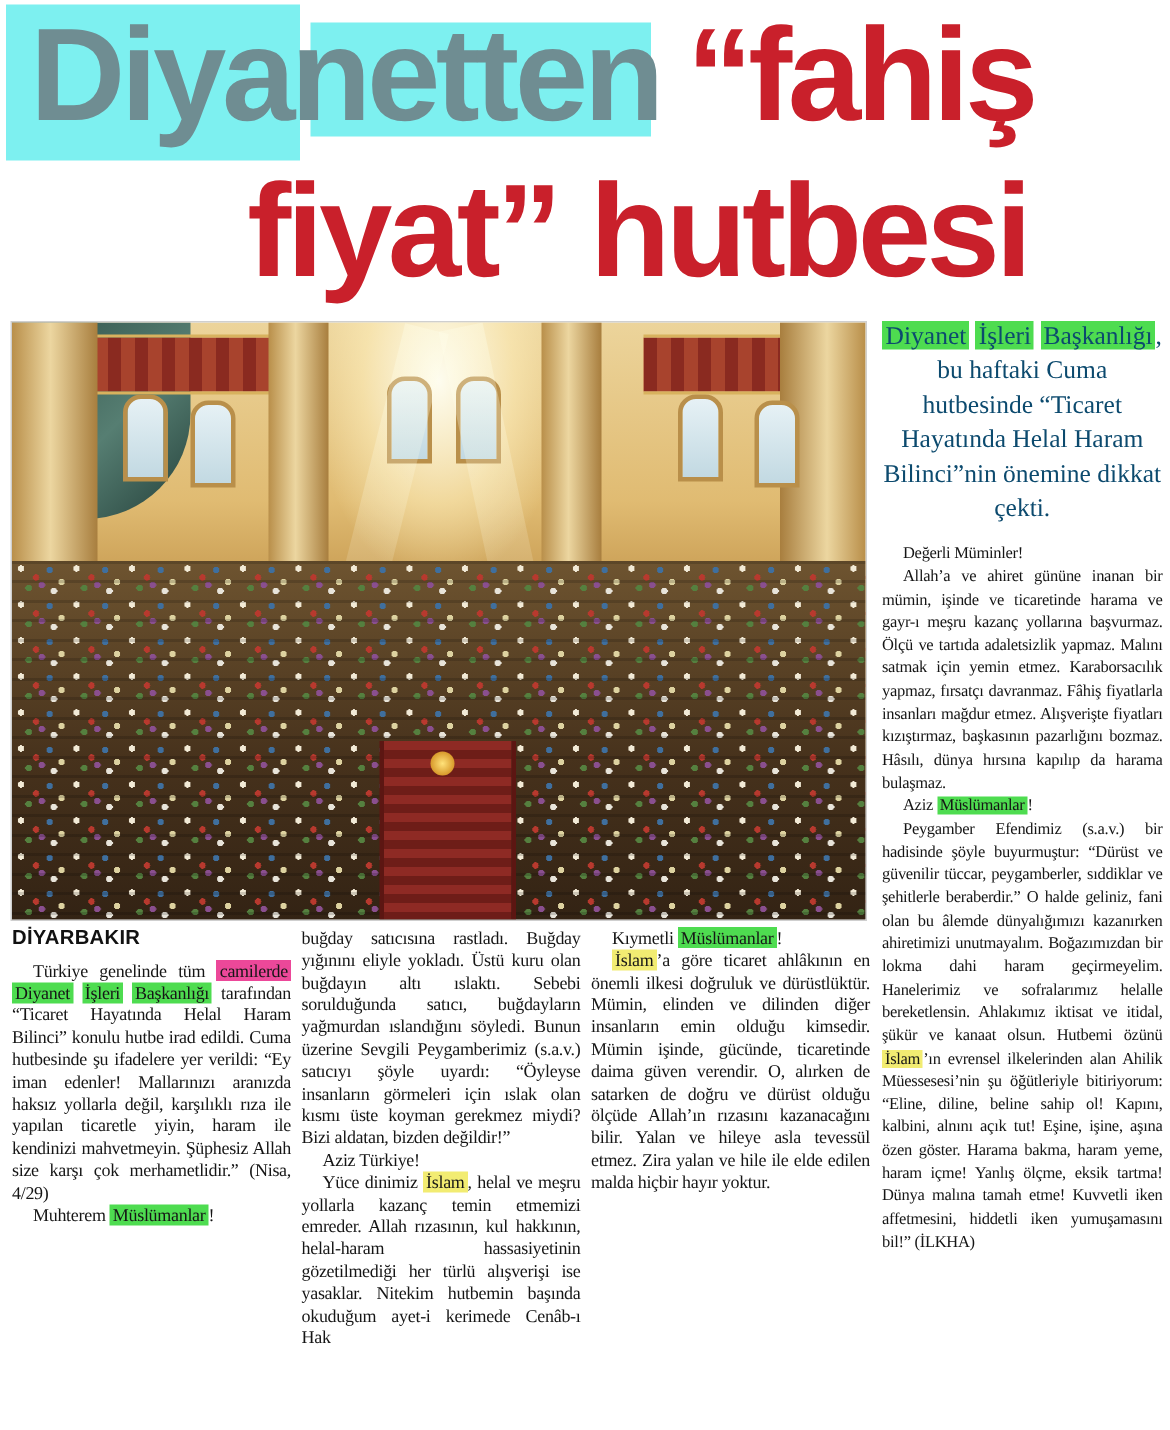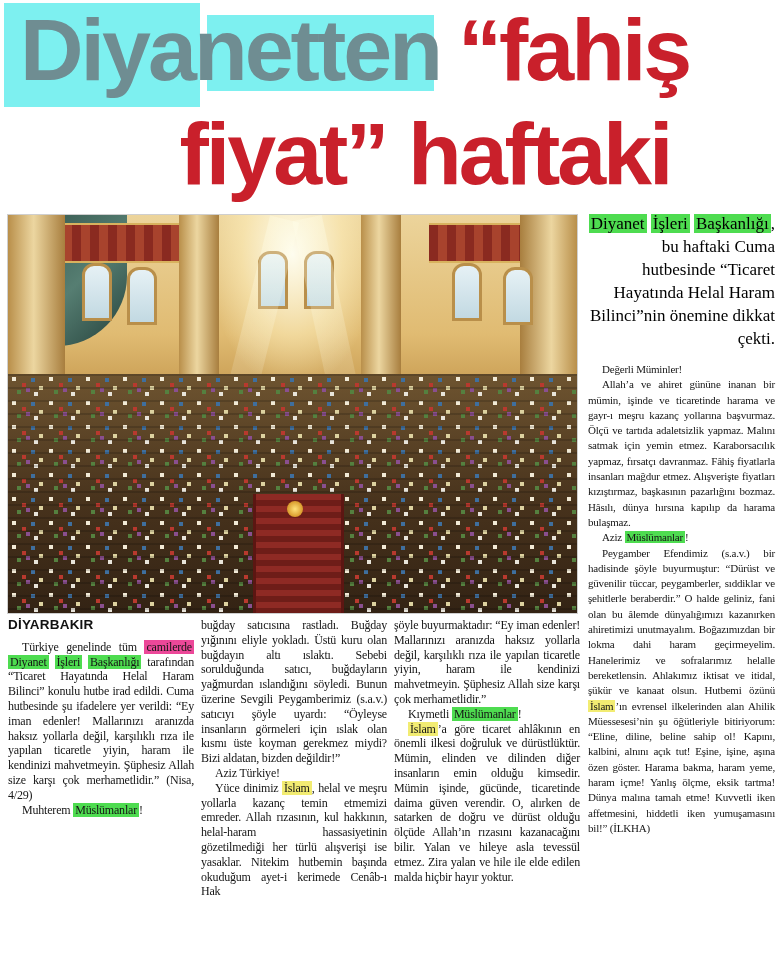--- a/index.html
+++ b/index.html
@@ -65,42 +65,42 @@
 
   
   p{margin:0;}
   .indent{text-indent:14px;}
   .hl{padding:0 2px;}
   .hl-green{background:#4edc50;}
   .hl-yellow{background:#f2ec72;}
   .hl-pink{background:#ec4899;}
 
   .col-right{position:absolute;left:588px;top:212px;width:187px;}
-  .lead{font-size:17px;line-height:23px;color:#000000;text-align:right;}
+  .lead{font-size:17px;line-height:23px;color:#0c4a6e;text-align:center;}
   .rc-body{margin-top:12px;font-size:11px;line-height:15.3px;text-align:justify;
            letter-spacing:-0.2px;}
 
   .col{position:absolute;top:618px;width:186px;font-size:12px;line-height:14.8px;
        text-align:justify;letter-spacing:-0.2px;}
   .col1{left:8px;} .col2{left:201px;} .col3{left:394px;}
   .dateline{margin:0 0 7px 0;font-family:"Liberation Sans",sans-serif;font-weight:700;
             font-size:13.5px;letter-spacing:.2px;color:#111;}
 </style>
 </head>
 <body>
 
 <div class="page">
 
   <header class="headline">
     <div class="hl-line1">
       <span class="cyanbox box1"></span>
       <span class="cyanbox box2"></span>
       <span class="hl-gray">Diyanetten</span><span class="hl-redtxt">“fahiş</span>
     </div>
-    <div class="hl-line2">fiyat” haftaki</div>
+    <div class="hl-line2">fiyat” hutbesi</div>
   </header>
 
   <figure class="photo">
     <div class="ph-arch"></div>
     <div class="ph-band band-left"></div>
     <div class="ph-band band-right"></div>
     <div class="ph-glow"></div>
     <div class="pillar pil-left"></div>
     <div class="pillar pil-right"></div>
     <div class="pillar pil-mid1"></div>
@@ -141,19 +141,18 @@
   <section class="col col2">
     <div>
         <p><span>buğday satıcısına rastladı. Buğday yığınını eliyle yokladı. Üstü kuru olan buğdayın altı ıslaktı. Sebebi sorulduğunda satıcı, buğdayların yağmurdan ıslandığını söyledi. Bunun üzerine Sevgili Peygamberimiz (s.a.v.) satıcıyı şöyle uyardı: “Öyleyse insanların görmeleri için ıslak olan kısmı üste koyman gerekmez miydi? Bizi aldatan, bizden değildir!”</span></p>
         <p class="indent"><span>Aziz Türkiye!</span></p>
         <p class="indent"><span>Yüce dinimiz </span><span class="hl hl-yellow">İslam</span><span>, helal ve meşru yollarla kazanç temin etmemizi emreder. Allah rızasının, kul hakkının, helal-haram hassasiyetinin gözetilmediği her türlü alışverişi ise yasaklar. Nitekim hutbemin başında okuduğum ayet-i kerimede Cenâb-ı Hak</span></p>
       </div>
   </section>
 
   <section class="col col3">
     <div>
-        <p><span>şöyle buyurmaktadır: “Ey iman edenler! Mallarınızı aranızda haksız yollarla değil, karşılıklı rıza ile yapılan ticaretle yiyin, haram ile kendinizi mahvetmeyin. Şüphesiz Allah size karşı çok merhametlidir.”</span></p>
         <p class="indent"><span>Kıymetli </span><span class="hl hl-green">Müslümanlar</span><span>!</span></p>
         <p class="indent"><span class="hl hl-yellow">İslam</span><span>’a göre ticaret ahlâkının en önemli ilkesi doğruluk ve dürüstlüktür. Mümin, elinden ve dilinden diğer insanların emin olduğu kimsedir. Mümin işinde, gücünde, ticaretinde daima güven verendir. O, alırken de satarken de doğru ve dürüst olduğu ölçüde Allah’ın rızasını kazanacağını bilir. Yalan ve hileye asla tevessül etmez. Zira yalan ve hile ile elde edilen malda hiçbir hayır yoktur.</span></p>
       </div>
   </section>
 
 </div>
 
 </body></html>

